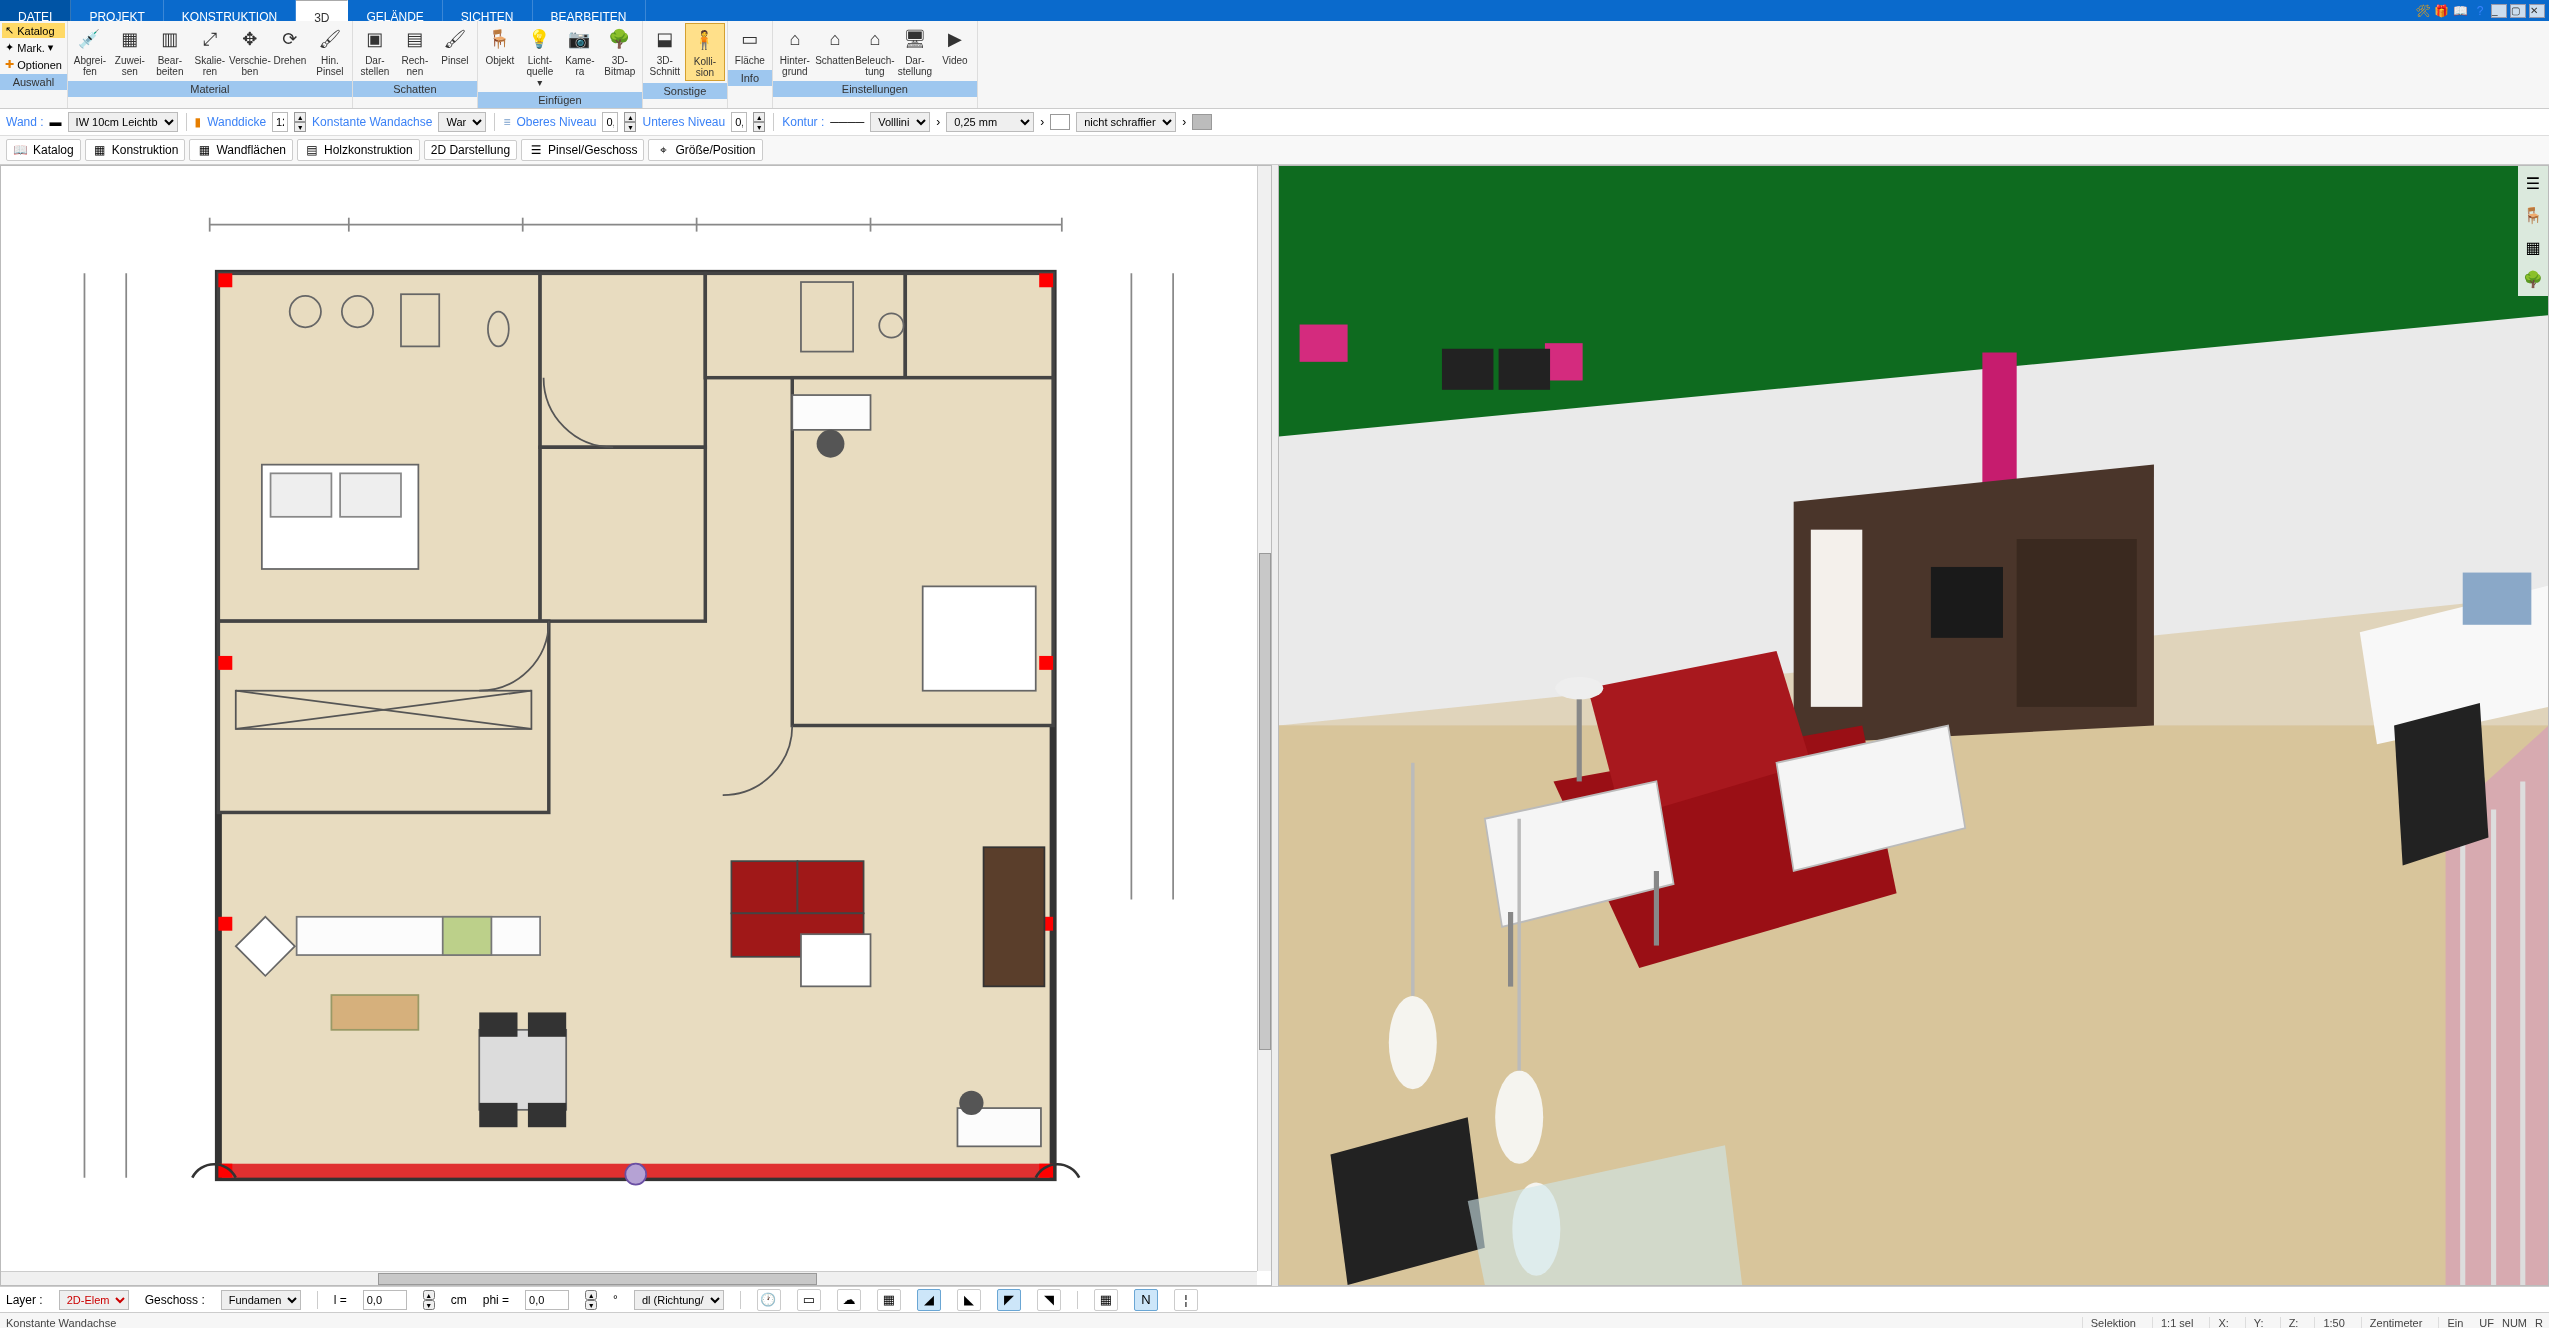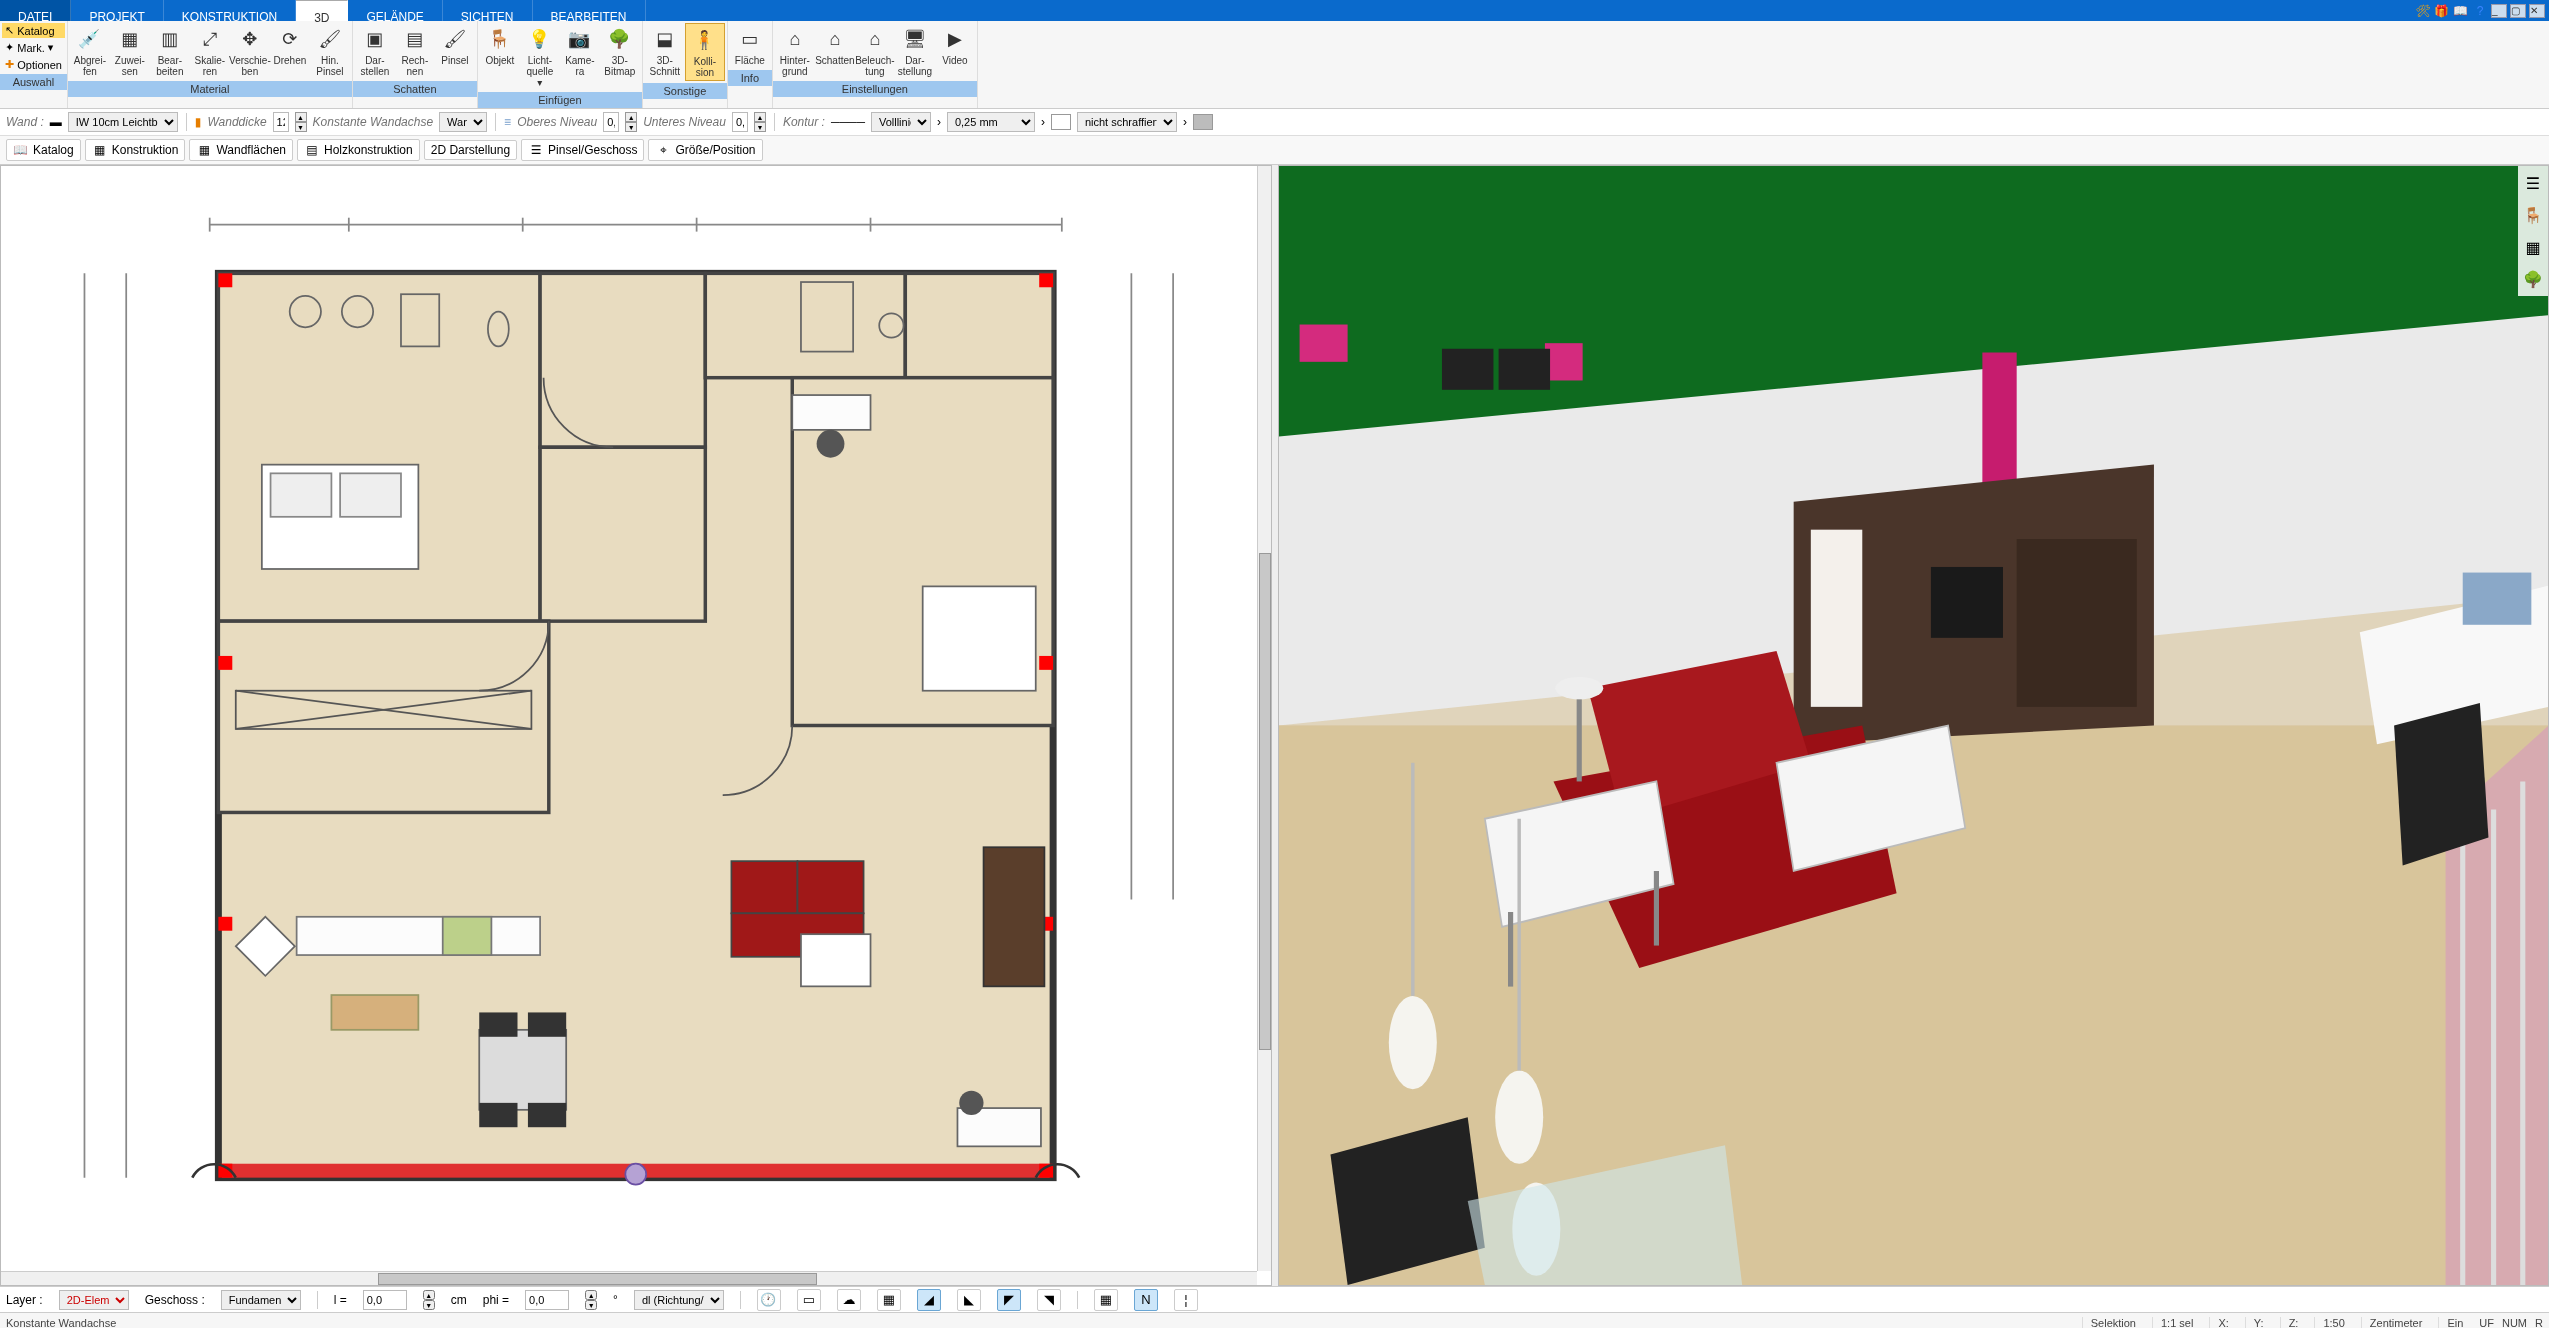--- a/index.html
+++ b/index.html
@@ -18,21 +18,21 @@
 .ribbon-group .label { background: #9ec7ef; font-size: 11px; text-align: center; padding: 2px 0; color: #333; }
 .ribbon-items { display: flex; padding: 2px; }
 .rb-btn { display: flex; flex-direction: column; align-items: center; justify-content: flex-start; width: 40px; padding: 2px 1px; cursor: pointer; font-size: 10px; text-align: center; line-height: 11px; color: #333; }
 .rb-btn .icon { width: 28px; height: 28px; display: flex; align-items: center; justify-content: center; font-size: 18px; margin-bottom: 2px; }
 .rb-btn.highlight { background: #ffe08a; border:1px solid #d4a030; }
 .rb-side { display: flex; flex-direction: column; gap: 2px; padding: 2px; font-size: 11px; }
 .rb-side-item { display:flex; align-items:center; gap:3px; cursor:pointer; padding:1px 3px; }
 .rb-side-item.sel { background:#ffd966; }
 
 .toolbar2 { display: flex; align-items: center; gap: 6px; padding: 3px 6px; font-size: 12px; border-bottom: 1px solid #ddd; background:#fff; }
-.toolbar2 .lab { color:#737373;font-style:italic; }
+.toolbar2 .lab { color:#3b82f6; }
 .toolbar2 select, .toolbar2 input[type=text] { font-size: 11px; height: 20px; border: 1px solid #bbb; padding: 0 3px; }
 .toolbar2 .spinner { width: 16px; }
 .toolbar2 .spin-btns { display:flex; flex-direction:column; }
 .toolbar2 .spin-btns button { width:12px; height:10px; font-size:7px; line-height:7px; border:1px solid #999; background:#eee; cursor:pointer; padding:0; }
 .toolbar2 .swatch { width:20px; height:16px; border:1px solid #999; }
 .toolbar2 .sep { width:1px; height:18px; background:#ccc; margin:0 2px; }
 
 .toolbar3 { display:flex; align-items:center; gap:4px; padding:3px 6px; font-size:12px; border-bottom:1px solid #ccc; background:#f8f8f8; }
 .tb3-btn { display:flex; align-items:center; gap:4px; padding:2px 6px; border:1px solid #ccc; background:#fff; cursor:pointer; border-radius:2px; }
 .tb3-btn .ico { width:16px; height:16px; display:inline-flex; align-items:center; justify-content:center; font-size:12px; }

